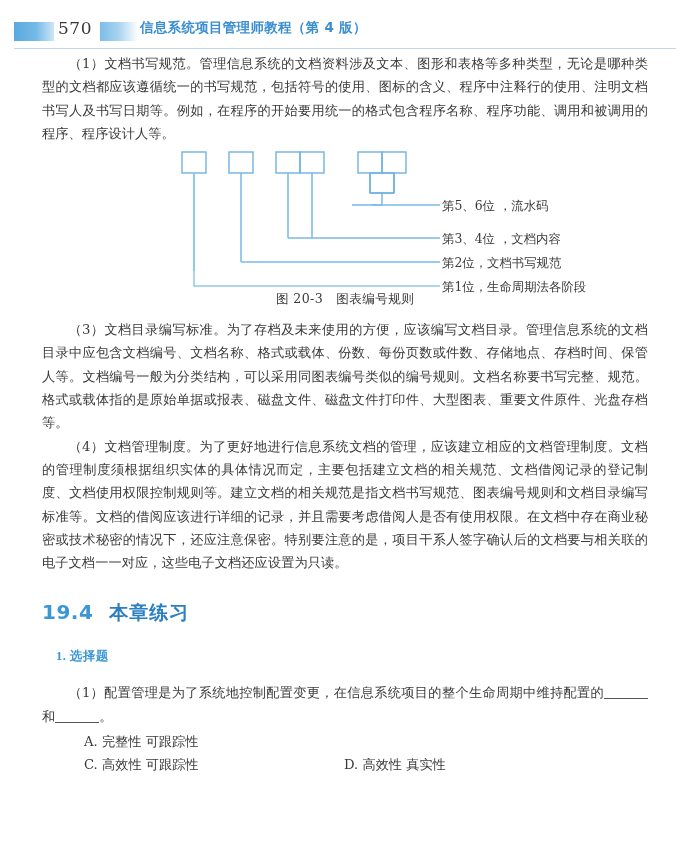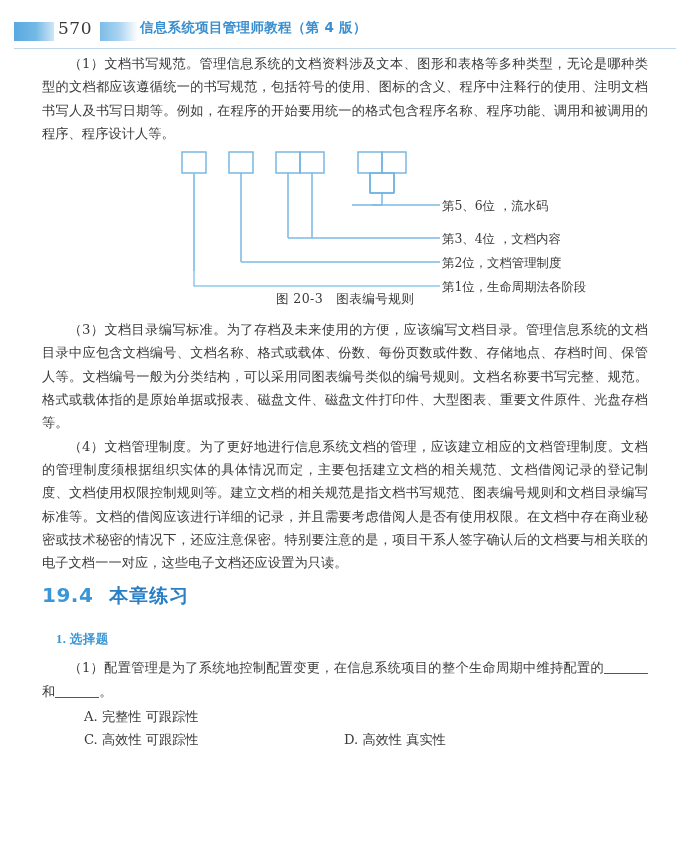--- a/index.html
+++ b/index.html
@@ -109,21 +109,21 @@
   .fig-caption {
     text-align: center;
     font-size: 12.6px;
     color: #3a3a3a;
     margin-top: 2px;
     letter-spacing: 0.4px;
   }
 
   
   .sec-head {
-    margin-top: 9px;
+    margin-top: 26px;
     display: flex;
     align-items: baseline;
     gap: 16px;
   }
   .sec-num {
     font-family: "DejaVu Sans", "Liberation Sans", sans-serif;
     font-size: 20px;
     font-weight: bold;
     color: #3b96d6;
     letter-spacing: 0.5px;
@@ -140,21 +140,21 @@
     margin-left: 14px;
     font-family: Liberation Serif, serif;
     font-size: 12.6px;
     font-weight: bold;
     color: #3b96d6;
     letter-spacing: 0.4px;
   }
 
   
   .question {
-    margin-top: 8px;
+    margin-top: 16px;
     font-size: 13.2px;
     line-height: 23.3px;
     text-align: justify;
     text-indent: 2em;
     color: #3a3a3a;
   }
   .blank {
     display: inline-block;
     border-bottom: 1px solid #555;
     width: 44px;
@@ -228,21 +228,21 @@
     </svg>
 
     <svg class="fig-canvas" width="606" height="140" viewBox="0 0 606 140" style="top:0;">
       <g fill="none" stroke="#8ec9ea" stroke-width="1.5">
         <path d="M152 24 L152 137 L398 137"></path>
       </g>
     </svg>
 
     <div class="fig-label" style="left:400px; top:49px;">第5、6位 ，流水码</div>
     <div class="fig-label" style="left:400px; top:82px;">第3、4位 ，文档内容</div>
-    <div class="fig-label" style="left:400px; top:106px;">第2位，文档管理制度</div>
+    <div class="fig-label" style="left:400px; top:106px;">第2位，文档书写规范</div>
     <div class="fig-label" style="left:400px; top:130px;">第1位，生命周期法各阶段</div>
   </div>
 
   <div class="fig-caption">图 20-3　图表编号规则</div>
 
   <p class="para" style="margin-top:10px;">（3）文档目录编写标准。为了存档及未来使用的方便，应该编写文档目录。管理信息系统的文档目录中应包含文档编号、文档名称、格式或载体、份数、每份页数或件数、存储地点、存档时间、保管人等。文档编号一般为分类结构，可以采用同图表编号类似的编号规则。文档名称要书写完整、规范。格式或载体指的是原始单据或报表、磁盘文件、磁盘文件打印件、大型图表、重要文件原件、光盘存档等。</p>
   <p class="para">（4）文档管理制度。为了更好地进行信息系统文档的管理，应该建立相应的文档管理制度。文档的管理制度须根据组织实体的具体情况而定，主要包括建立文档的相关规范、文档借阅记录的登记制度、文档使用权限控制规则等。建立文档的相关规范是指文档书写规范、图表编号规则和文档目录编写标准等。文档的借阅应该进行详细的记录，并且需要考虑借阅人是否有使用权限。在文档中存在商业秘密或技术秘密的情况下，还应注意保密。特别要注意的是，项目干系人签字确认后的文档要与相关联的电子文档一一对应，这些电子文档还应设置为只读。</p>
 
   <div class="sec-head">
     <span class="sec-num">19.4</span>

